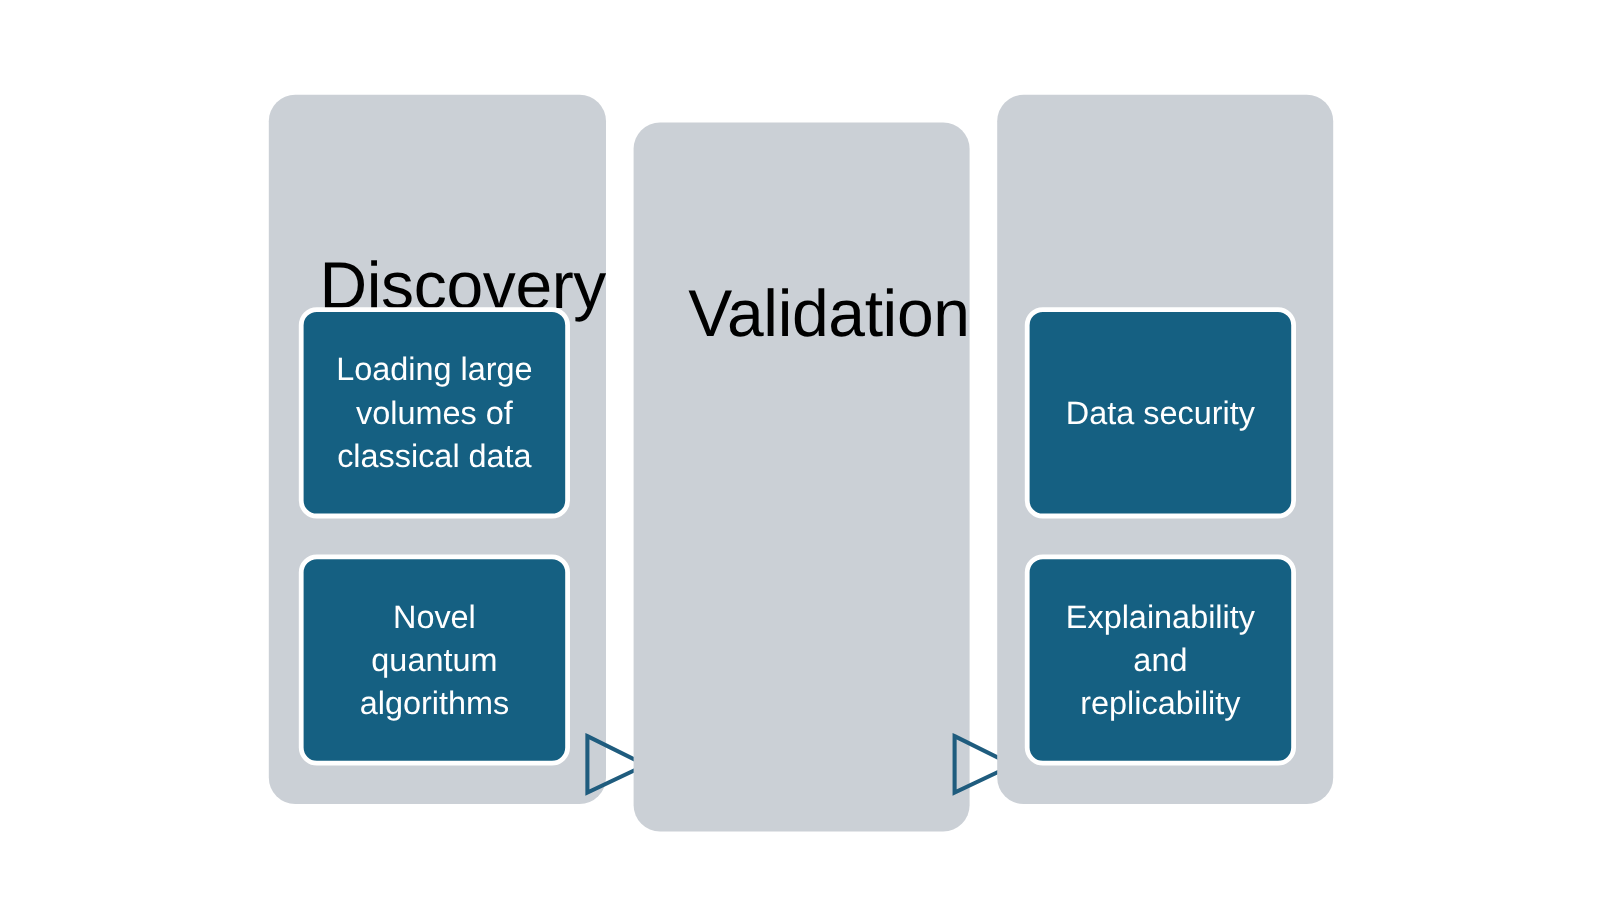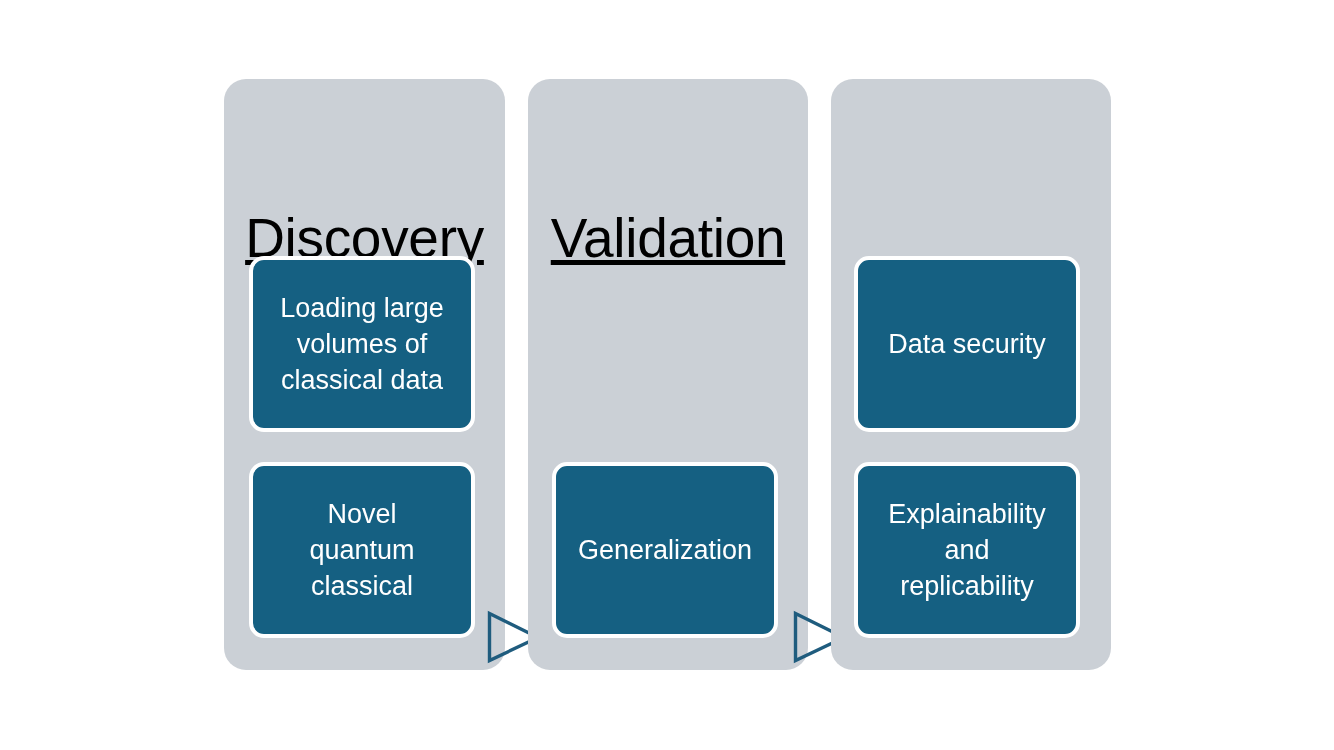--- a/index.html
+++ b/index.html
@@ -27,37 +27,36 @@
   
   .stage {
     position: absolute;
     top: 79px;
     height: 591px;
     background: #cbd0d6;
     border-radius: 22px;
     box-sizing: border-box;
   }
   .stage-discovery  { left: 224px; width: 281px; }
-  .stage-validation { left: 528px; width: 280px; }
+  .stage-validation { left: 528px; width: 280px; margin-top: 23px; }
   .stage-adoption   { left: 831px; width: 280px; }
 
   
   .stage-title {
     position: absolute;
     left: 0;
     right: 0;
     top: 128px;
-    text-align: center;
+    text-align: right;
     font-size: 55px;
     line-height: 62px;
     font-weight: 400;
     color: #000000;
     letter-spacing: -0.3px;
     white-space: nowrap;
-    text-decoration: underline;
   }
 
   
   .card {
     position: absolute;
     width: 226px;
     height: 176px;
     background: #156082;
     border: 4px solid #ffffff;
     border-radius: 15px;
@@ -105,37 +104,34 @@
 
     <div class="card card-top">
       <span class="card-text">Loading large
 volumes of
 classical data</span>
     </div>
 
     <div class="card card-bottom">
       <span class="card-text">Novel
 quantum
-classical</span>
+algorithms</span>
     </div>
   </div>
 
   <div class="connector connector-1">
     <svg width="58" height="56" viewBox="0 0 58 56">
       <polygon points="4.5,4.5 53,28.5 4.5,51.5" fill="none" stroke="#1f5c7e" stroke-width="3.4" stroke-linejoin="miter"></polygon>
     </svg>
   </div>
 
   <div class="stage stage-validation">
     <div class="stage-title">Validation</div>
 
 
-    <div class="card card-bottom">
-      <span class="card-text">Generalization</span>
-    </div>
   </div>
 
   <div class="connector connector-2">
     <svg width="58" height="56" viewBox="0 0 58 56">
       <polygon points="4.5,4.5 53,28.5 4.5,51.5" fill="none" stroke="#1f5c7e" stroke-width="3.4" stroke-linejoin="miter"></polygon>
     </svg>
   </div>
 
   <div class="stage stage-adoption">
 

